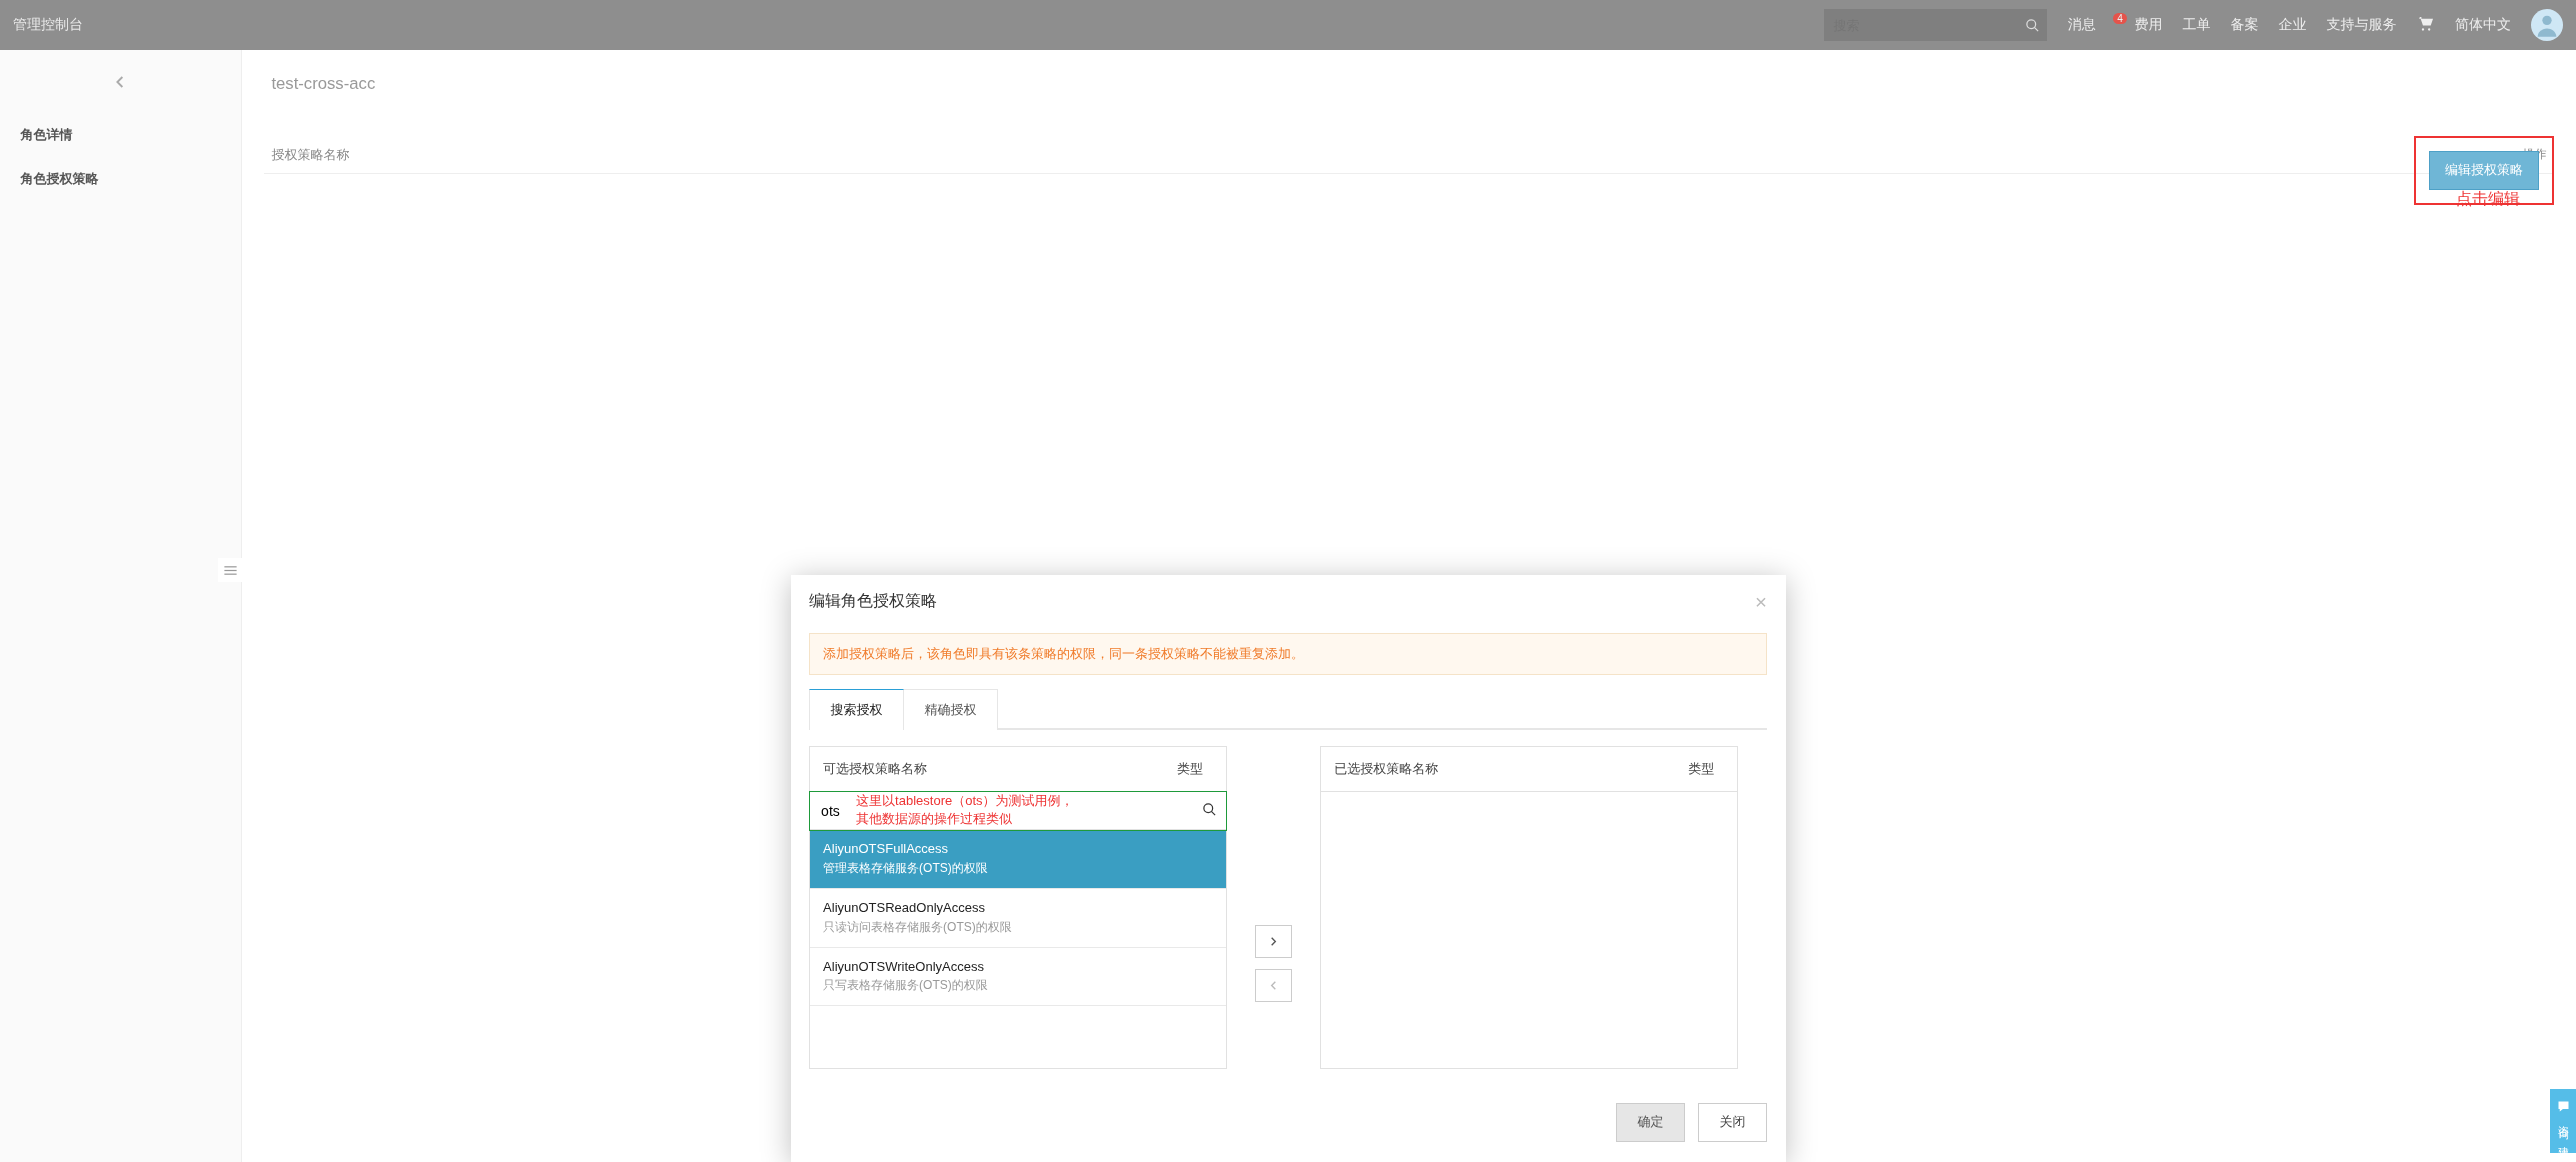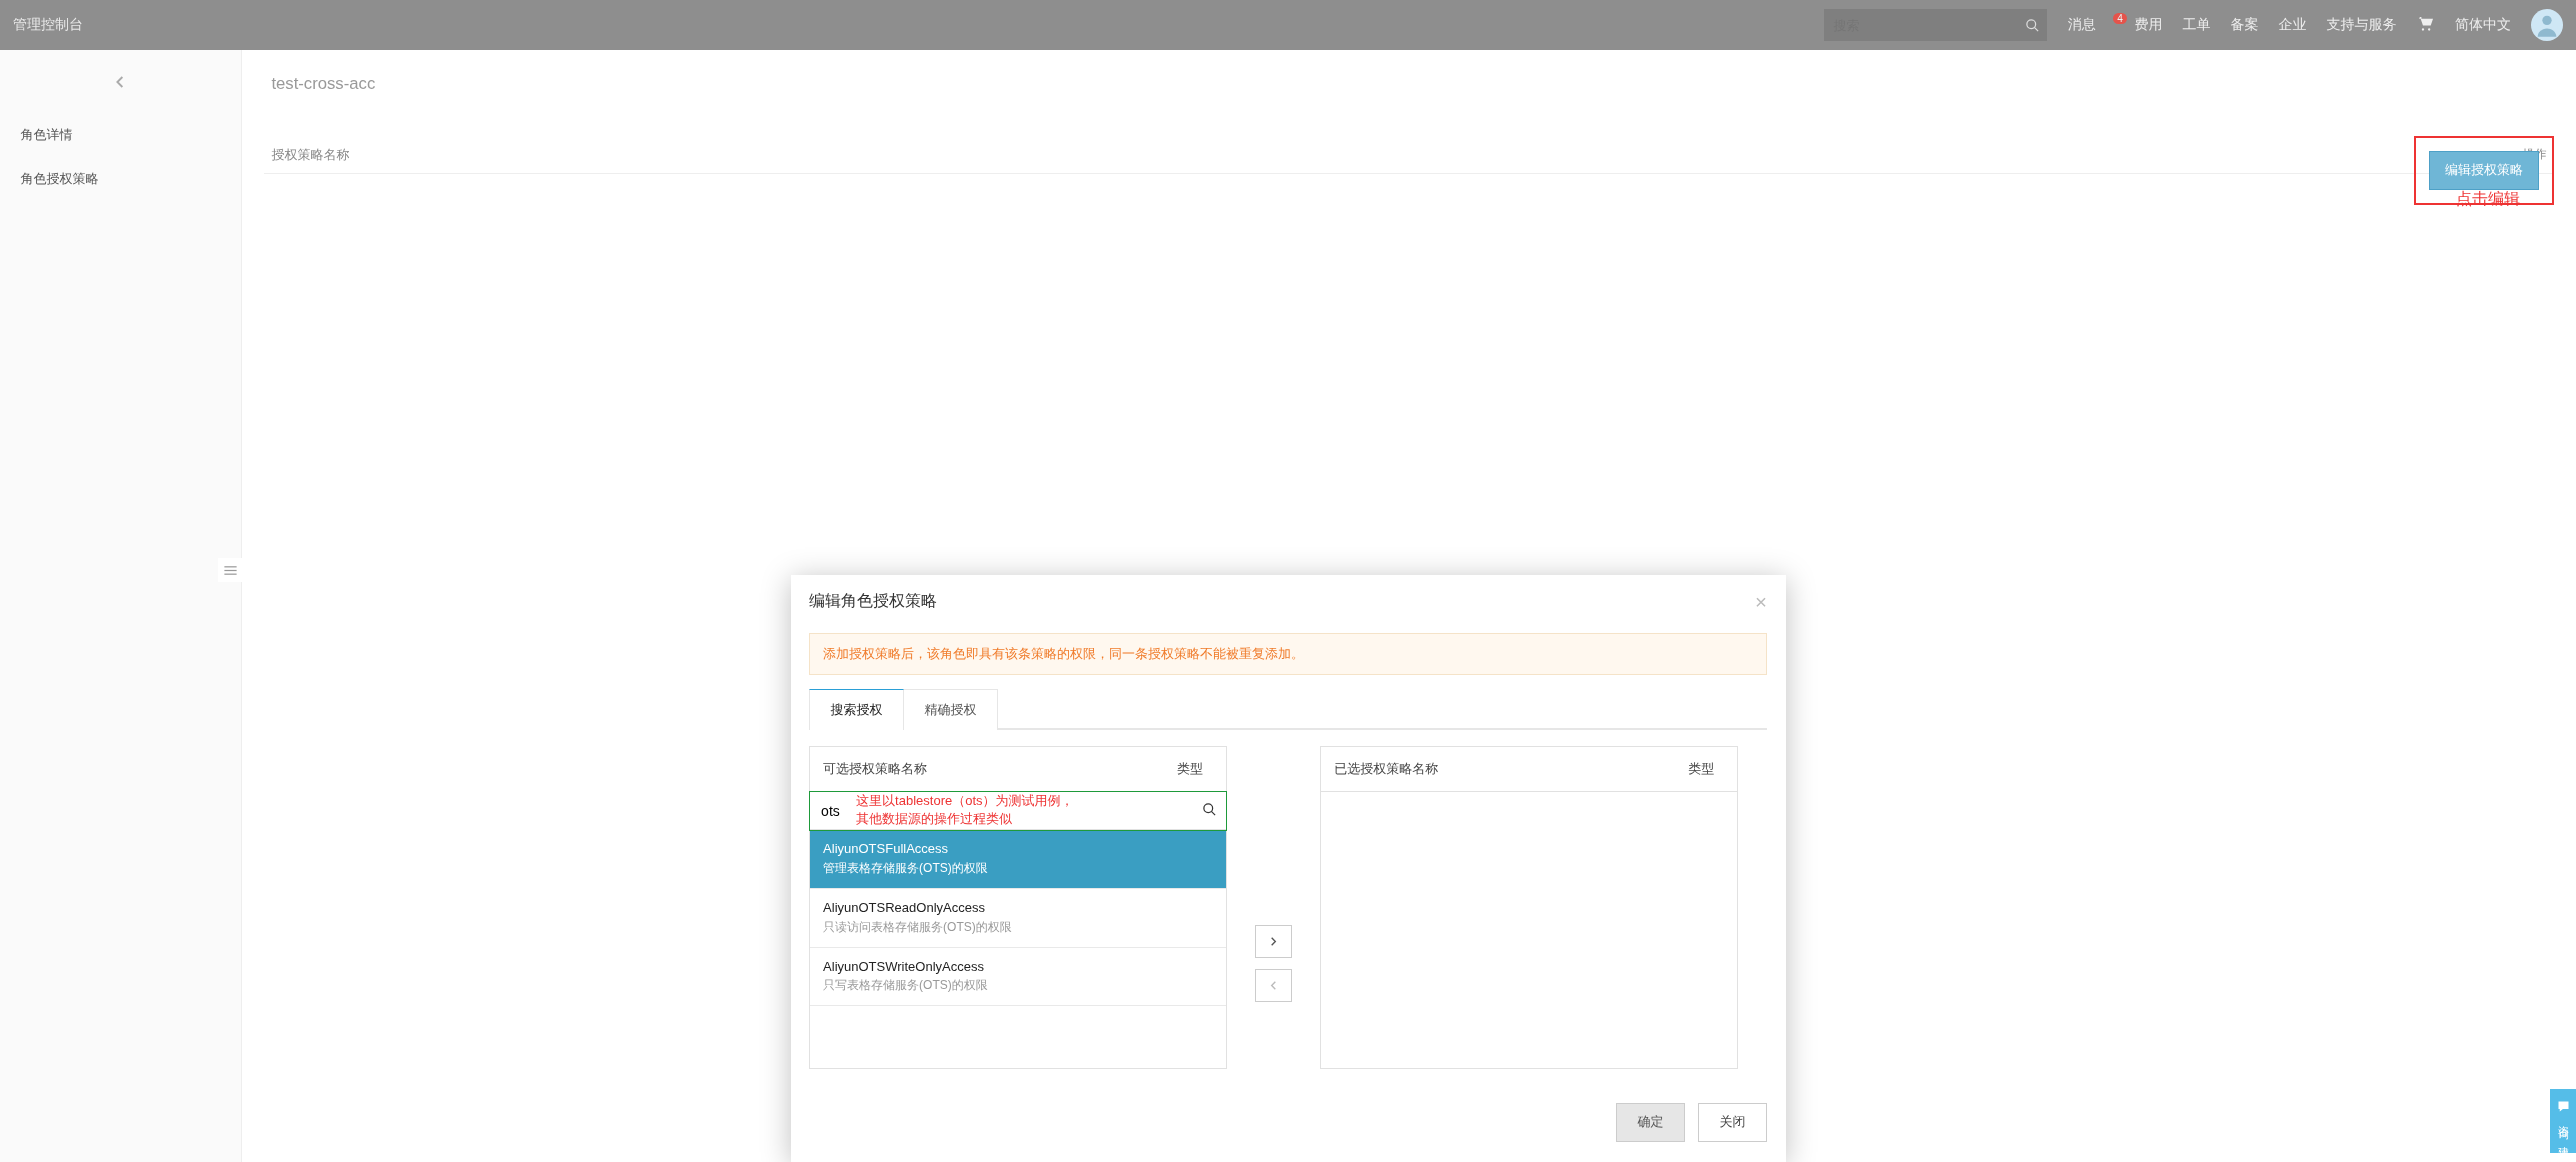--- a/index.html
+++ b/index.html
@@ -38,21 +38,21 @@
   }
   .avatar {
     width: 32px; height: 32px; border-radius: 50%; background: #cfe7f5; display: flex; align-items: center; justify-content: center; overflow: hidden;
   }
   .avatar svg { width: 28px; height: 28px; }
 
   
   .page { display: flex; height: calc(100% - 50px); }
   .sidebar { width: 242px; background: #fafafa; border-right: 0.9px solid #eee; }
   .sidebar .back { height: 63px; display: flex; align-items: center; justify-content: center; color: #888; font-size: 20.5px; }
-  .sidebar .item { padding: 13px 20.5px; font-size: 13px; color: #555; cursor: pointer; }
+  .sidebar .item { padding: 13px 20.5px; font-size: 13px; color: #555; cursor: pointer; font-weight: bold; }
   .collapse-handle {
     position: absolute; left: 218px; top: 558px; width: 24px; height: 24px; background: #fff;
     display: flex; align-items: center; justify-content: center; color: #888;
   }
 
   .main { flex: 1; background: #fff; padding: 18.6px 22px; position: relative; }
   .breadcrumb { color: #999; font-size: 16.7px; padding: 5.6px 7.4px; }
   .table-header {
     display: flex; padding: 9.3px 7.4px; border-bottom: 0.9px solid #eee; margin-top: 37px;
   }

